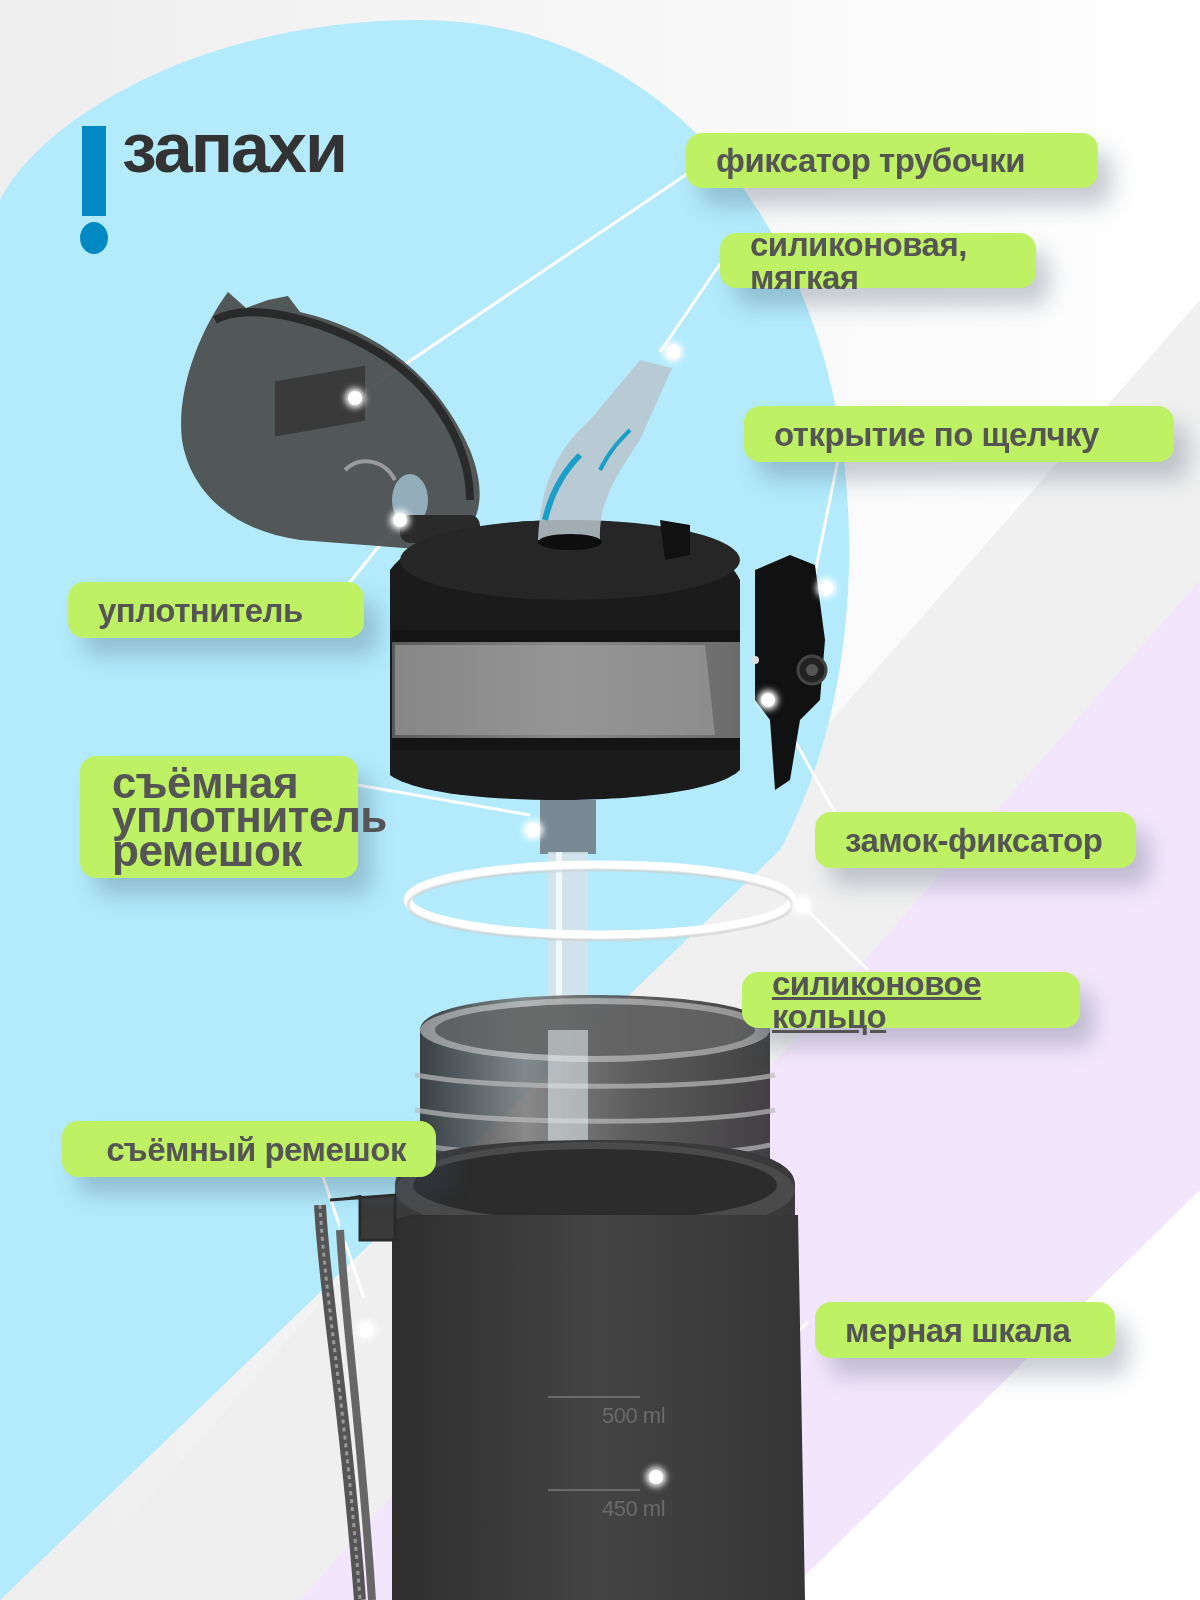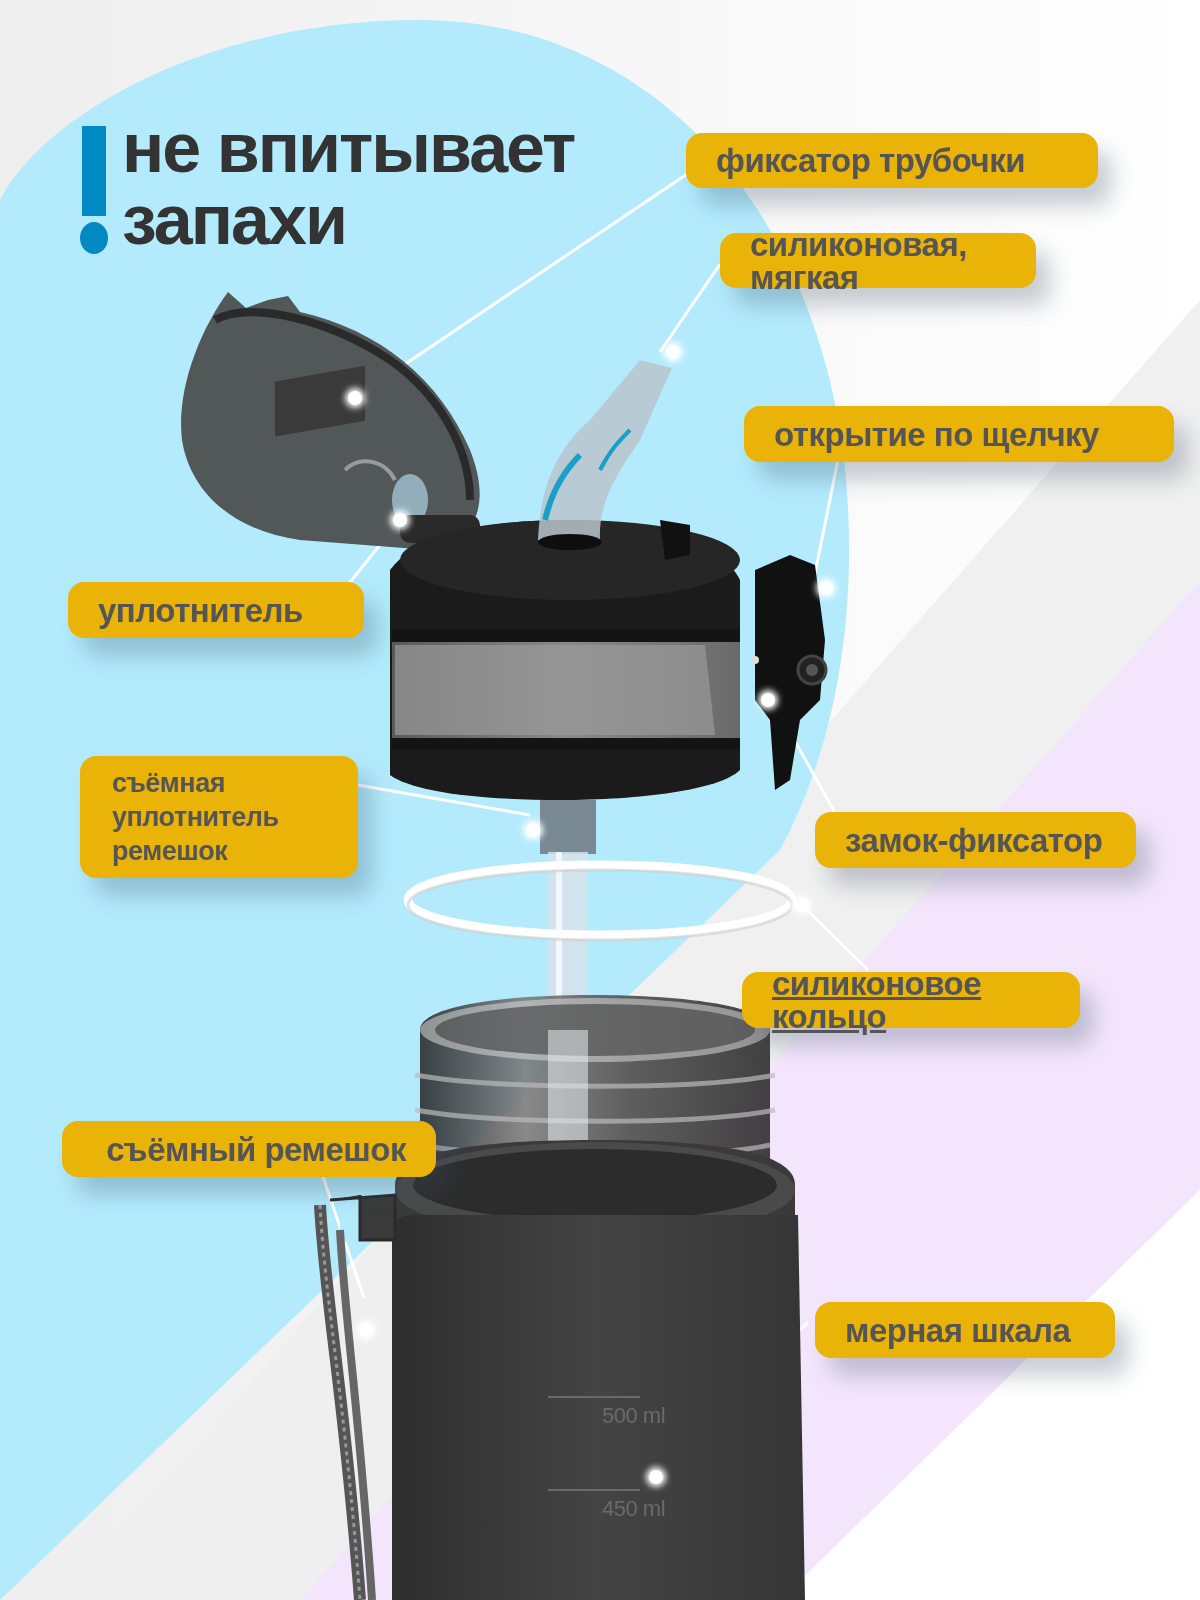--- a/index.html
+++ b/index.html
@@ -1,25 +1,25 @@
 <!DOCTYPE html>
 <html><head>
 <meta charset="utf-8">
 <style>
   html, body { margin:0; padding:0; }
   body { width:1200px; height:1600px; position:relative; overflow:hidden; background:#ffffff; font-family:"Liberation Sans", sans-serif; }
   .bg { position:absolute; inset:0; }
   .callout {
-    position:absolute; background:#eab308; border-radius:16px;
+    position:absolute; background:#bef264; border-radius:16px;
     box-shadow: 14px 18px 22px rgba(60,80,100,0.28);
     color:#555555; font-weight:bold; font-size:33px; letter-spacing:-0.5px;
     display:flex; align-items:center; box-sizing:border-box; padding:0 30px;
     line-height:1.0;
   }
-  .callout.multi { align-items:flex-start; flex-direction:column; justify-content:center; padding-left:32px; font-size:27px; line-height:34px; }
+  .callout.multi { align-items:flex-start; flex-direction:column; justify-content:center; padding-left:32px; font-size:44px; line-height:34px; }
   .headline { position:absolute; left:122px; top:112px; color:#333333; font-weight:bold; font-size:70px; line-height:72px; letter-spacing:-2px; }
   .excl-bar { position:absolute; left:82px; top:126px; width:24px; width:24px; height:90px; background:#0089c2; }
   .excl-dot { position:absolute; left:80px; top:222px; width:28px; height:32px; border-radius:50%; background:#0089c2; }
   .scale-text { position:absolute; color:#6a6a6a; font-family:"Liberation Sans", sans-serif; font-size:22px; letter-spacing:-0.5px;margin-left:40px; }
 </style>
 </head>
 <body>
 
 <svg class="bg" width="1200" height="1600" viewBox="0 0 1200 1600">
   <defs>
@@ -161,21 +161,20 @@
       <circle cx="656" cy="1477" r="7"></circle>
   </g>
 </svg>
 
 <div class="scale-text" style="left:562px; top:1403px;">500 ml</div>
 <div class="scale-text" style="left:562px; top:1496px;">450 ml</div>
 
 <div class="excl-bar"></div>
 <div class="excl-dot"></div>
 <div class="headline">
-  <div>не впитывает</div>
   <div>запахи</div>
 </div>
 
 <div class="callout" style="left:686px; top:133px; width:412px; height:55px;">
   <span>фиксатор трубочки</span>
 </div>
 
 <div class="callout" style="left:720px; top:233px; width:316px; height:55px;">
   <span>силиконовая, мягкая</span>
 </div>

